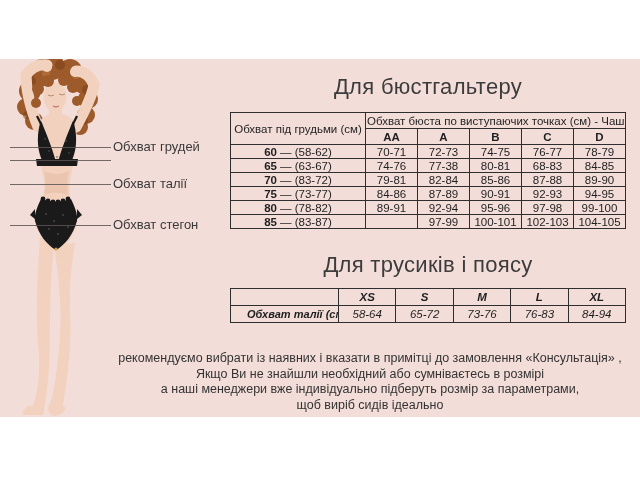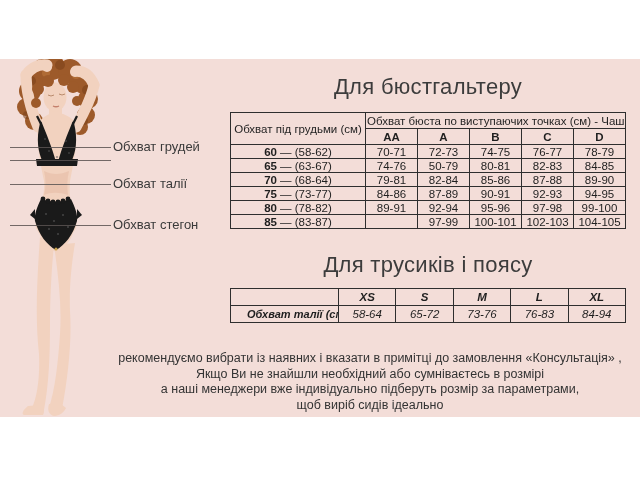--- a/index.html
+++ b/index.html
@@ -188,27 +188,27 @@
         <td><span class="band-num">60</span><span>— (58-62)</span></td>
         <td>70-71</td>
         <td>72-73</td>
         <td>74-75</td>
         <td>76-77</td>
         <td>78-79</td>
       </tr>
       <tr class="drow">
         <td><span class="band-num">65</span><span>— (63-67)</span></td>
         <td>74-76</td>
-        <td>50-79</td>
+        <td>77-38</td>
         <td>80-81</td>
-        <td>82-83</td>
+        <td>68-83</td>
         <td>84-85</td>
       </tr>
       <tr class="drow">
-        <td><span class="band-num">70</span><span>— (68-64)</span></td>
+        <td><span class="band-num">70</span><span>— (83-72)</span></td>
         <td>79-81</td>
         <td>82-84</td>
         <td>85-86</td>
         <td>87-88</td>
         <td>89-90</td>
       </tr>
       <tr class="drow">
         <td><span class="band-num">75</span><span>— (73-77)</span></td>
         <td>84-86</td>
         <td>87-89</td>

